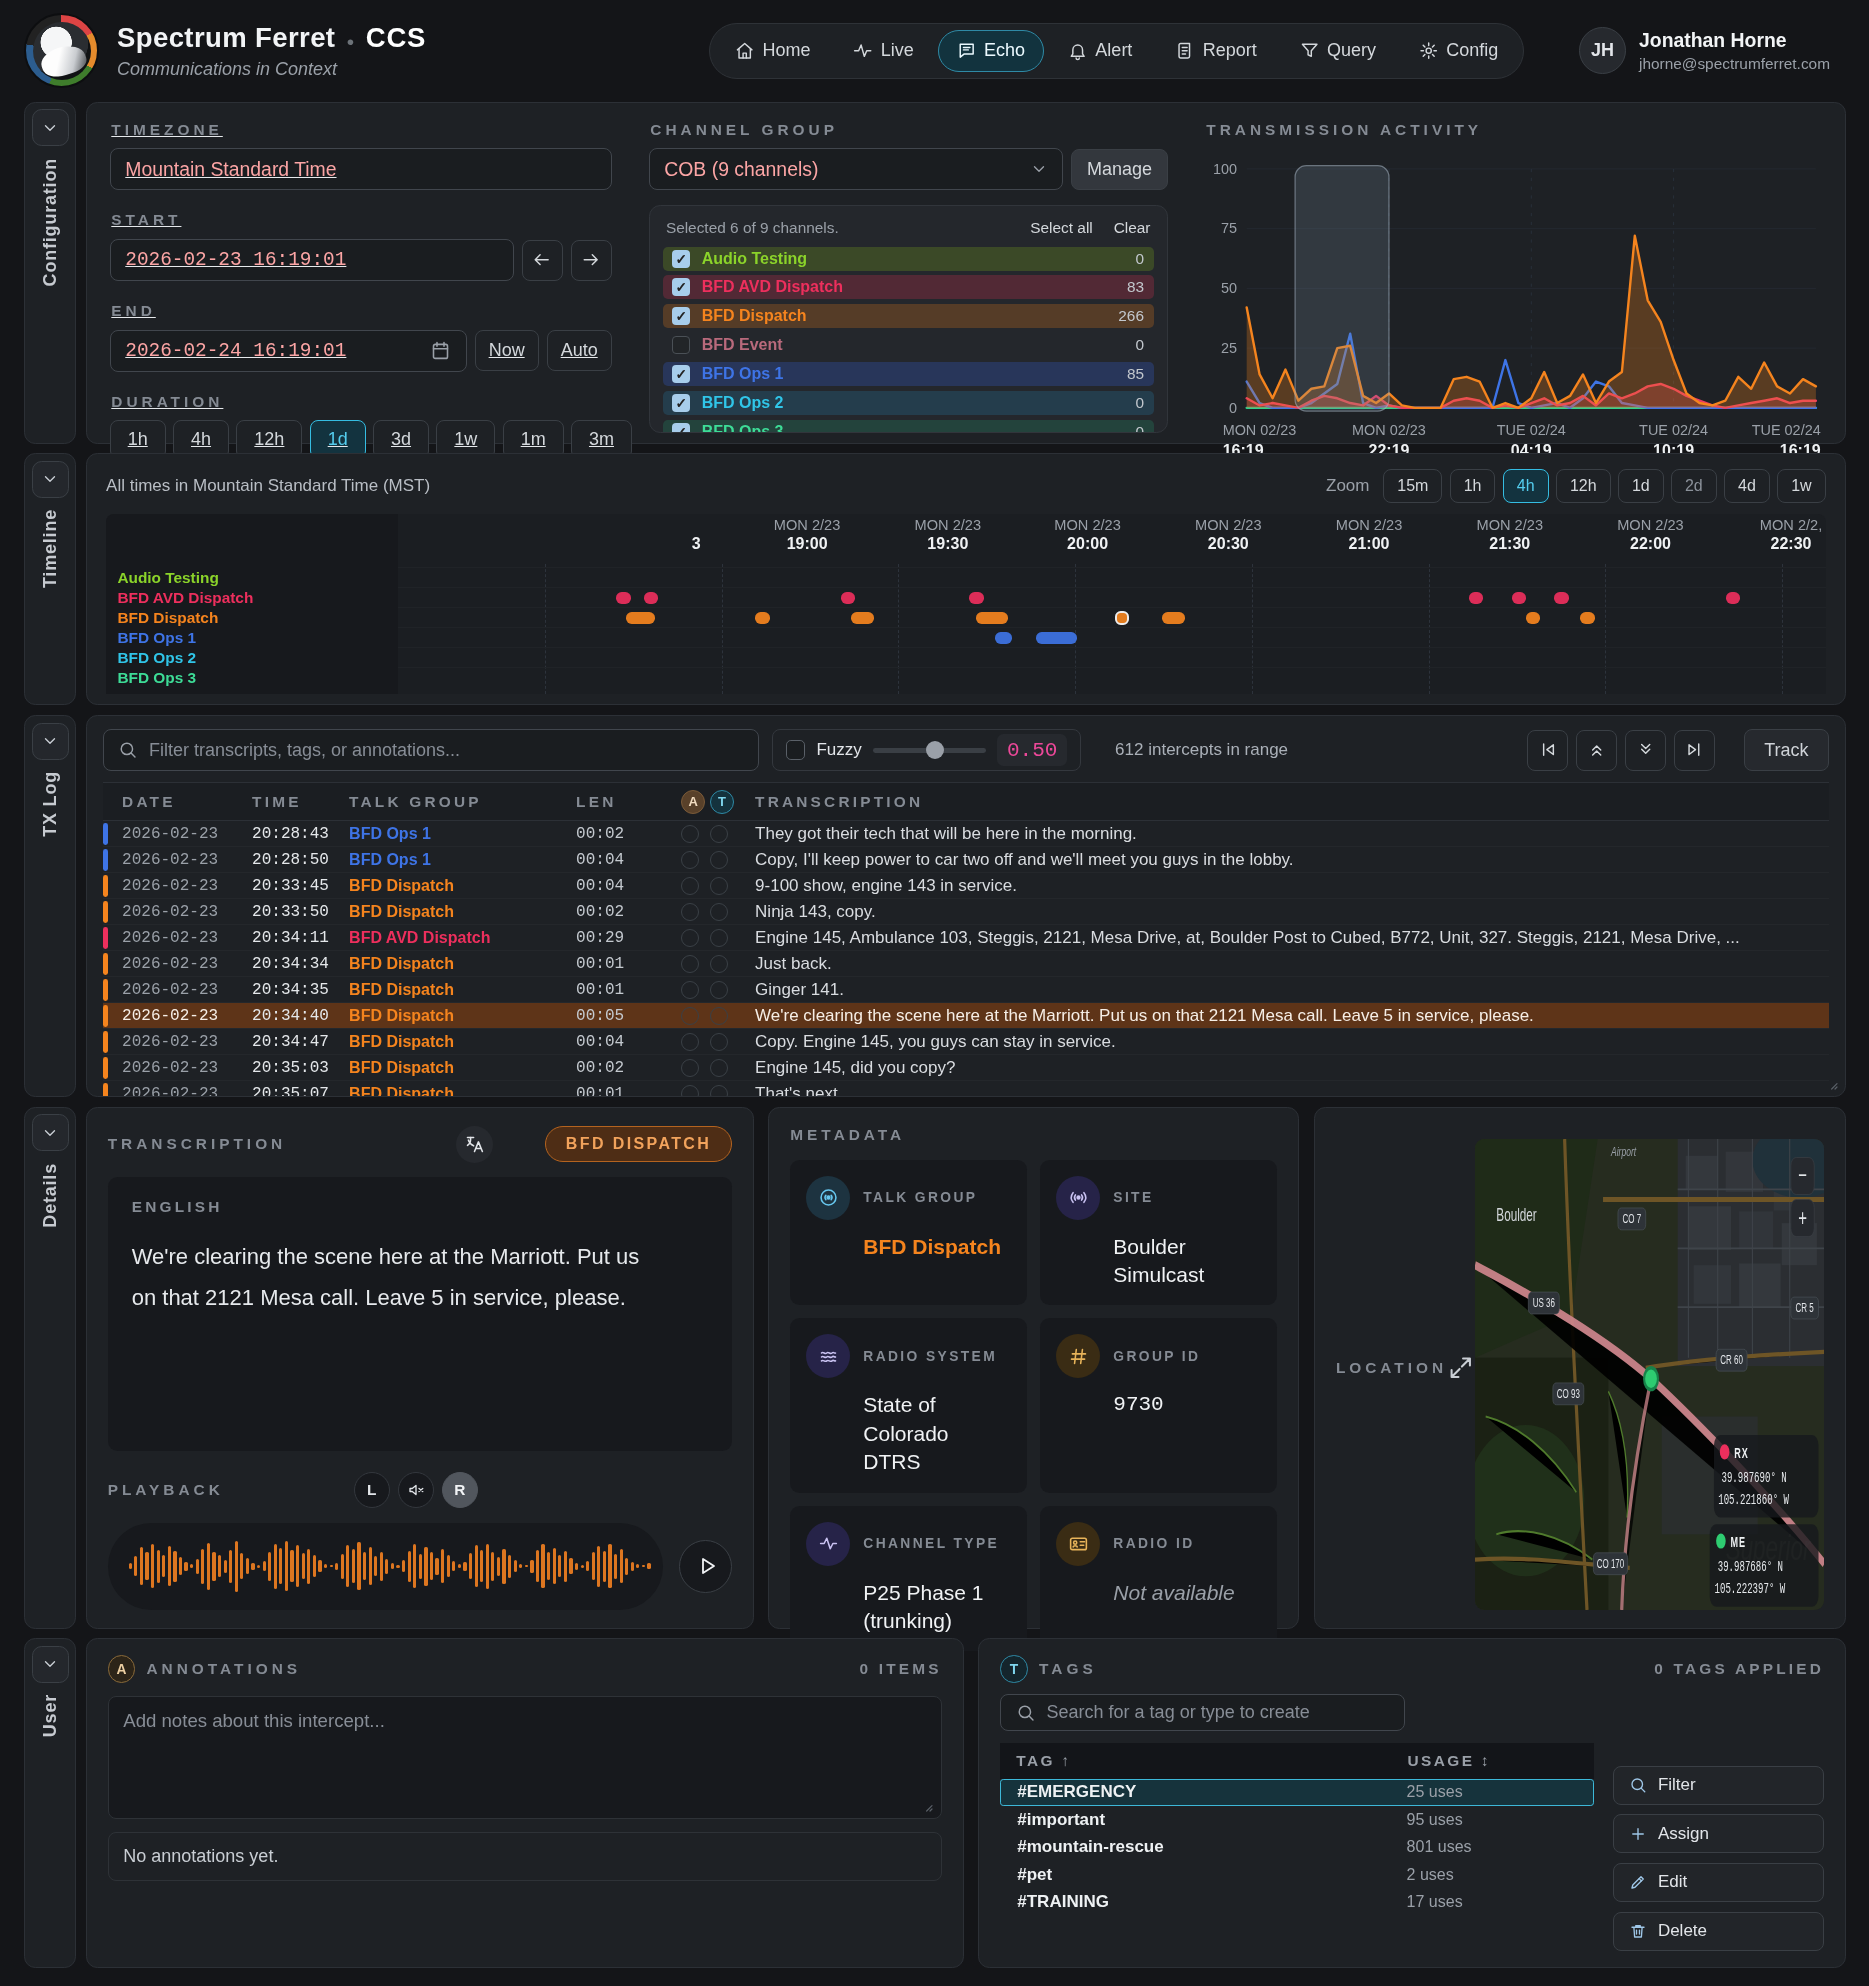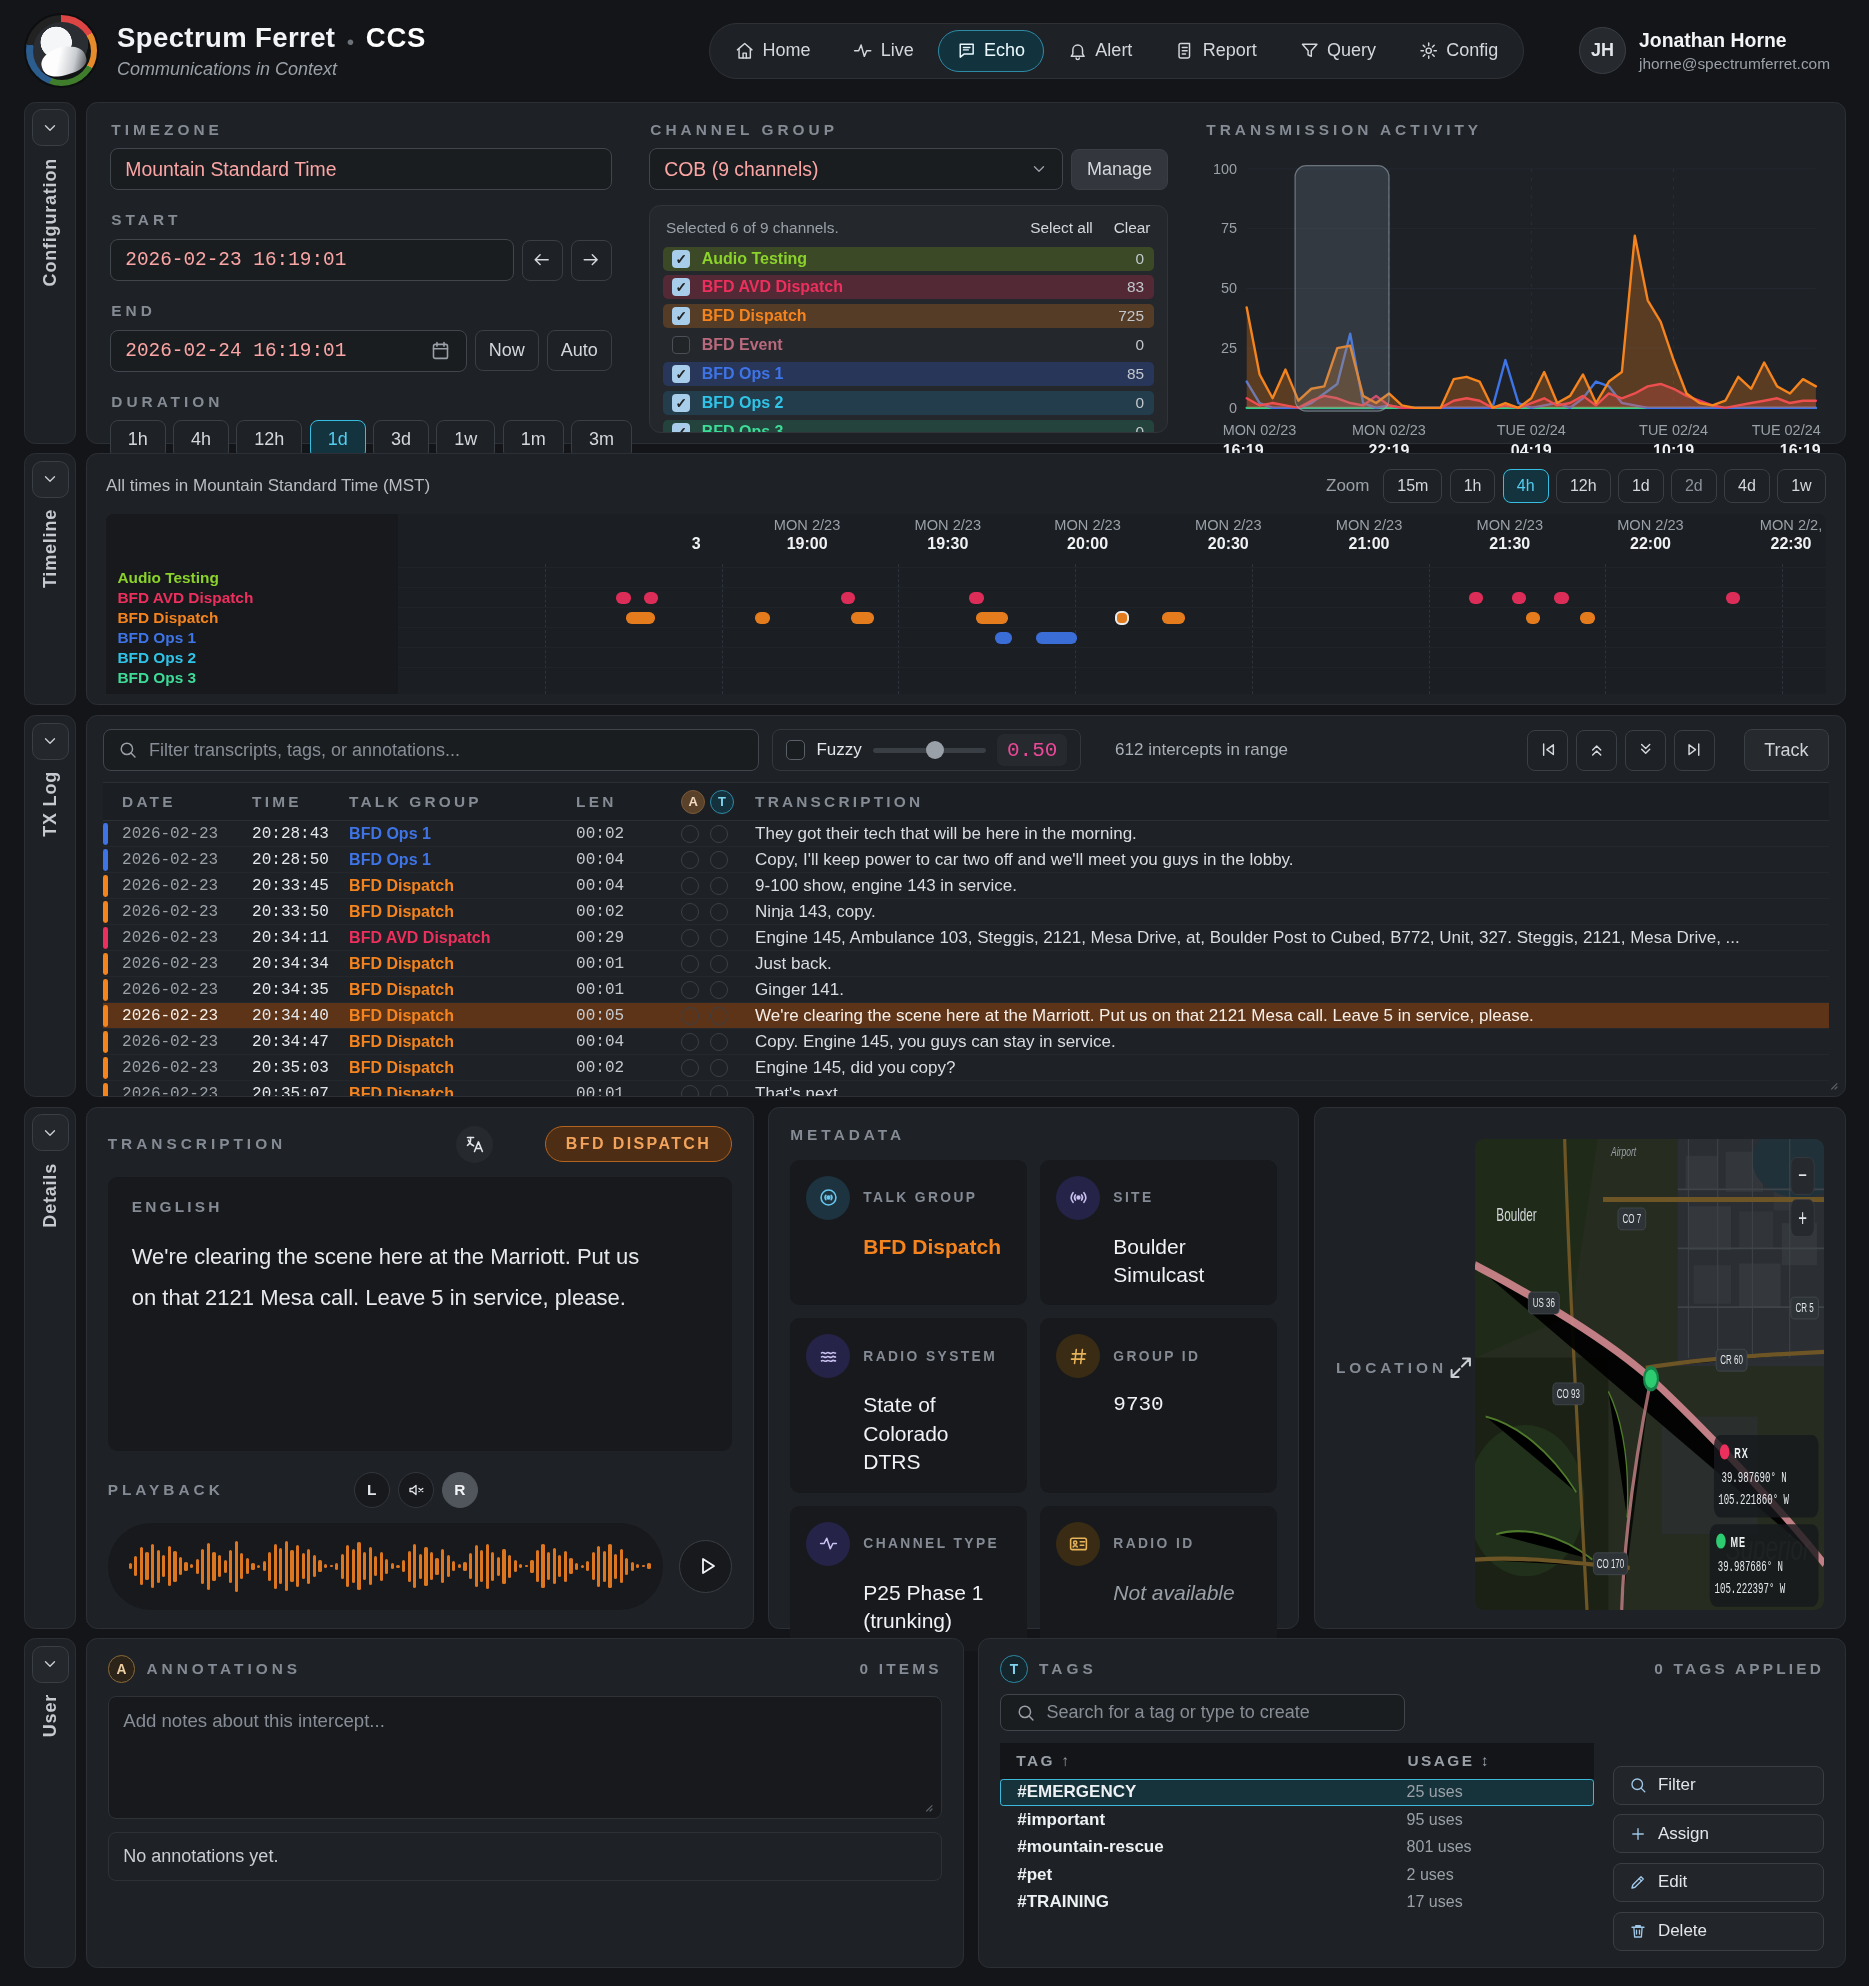--- a/index.html
+++ b/index.html
@@ -36,21 +36,21 @@
   .rail-label { margin-top:11.3px; writing-mode:vertical-rl; transform:rotate(180deg); font-size:18px; font-weight:600; color:#c6cad0; letter-spacing:0.8px; }
   .panel { background:#1e2125; border:0.8px solid #2c3036; border-radius:11.3px; flex:1; position:relative; }
 
   .lbl { font-size:15.4px; font-weight:700; letter-spacing:4px; color:#858b94; }
   .ic { display:inline-flex; }
   .ic svg { width:100%; height:100%; }
   .mono { font-family:"Liberation Mono","DejaVu Sans Mono",monospace; }
 
   
   .config-panel { display:flex; gap:37px; padding:18px 23px; height:342px; }
-  .cfg-col1 { width:502px; flex:none; }
+  .cfg-col1 { width:502px; flex:none;text-decoration:underline; }
   .cfg-col2 { width:519px; flex:none; }
   .cfg-col3 { flex:1; }
   .field-lbl { margin:0 0 9.7px 1.6px; }
   .inputbox { height:42px; background:#1a1d20; border:0.8px solid #41464d; border-radius:8px; display:flex; align-items:center; padding:0 14.6px; font-size:19.4px; color:#fca5a5; }
   .sq-btn { width:41px; height:41px; border-radius:8px; background:#1e2125; border:0.8px solid #3a3f45; color:#d4d8dc; display:flex; align-items:center; justify-content:center; font-size:19.4px; cursor:pointer; flex:none;}
   .pill-row { display:flex; gap:7.3px; }
   .pill { height:39px; padding:0 17px; border-radius:8px; border:0.8px solid #3a3f45; background:#1e2125; color:#d4d8dc; font-size:18px; display:flex; align-items:center; cursor:pointer; }
   .pill.active { background:#13333f; border-color:#35bde2; color:#54cdee; }
   .pill.dim { color:#8b919a; }
   .cfg-row { display:flex; gap:8px; align-items:center; }
@@ -369,21 +369,21 @@
      <span class="ch-count">0</span>
               </div>
               <div class="ch-row" style="background:rgba(200,45,80,0.28)">
      <span class="cbx on">✓</span>
      <span class="ch-name" style="color:#ed2f5d">BFD AVD Dispatch</span>
      <span class="ch-count">83</span>
               </div>
               <div class="ch-row" style="background:rgba(200,110,30,0.30)">
      <span class="cbx on">✓</span>
      <span class="ch-name" style="color:#f5841e">BFD Dispatch</span>
-     <span class="ch-count">725</span>
+     <span class="ch-count">266</span>
               </div>
               <div class="ch-row" style="background:transparent">
      <span class="cbx off"></span>
      <span class="ch-name" style="color:#b96a7c">BFD Event</span>
      <span class="ch-count">0</span>
               </div>
               <div class="ch-row" style="background:rgba(50,90,200,0.30)">
      <span class="cbx on">✓</span>
      <span class="ch-name" style="color:#3e74e6">BFD Ops 1</span>
      <span class="ch-count">85</span>

